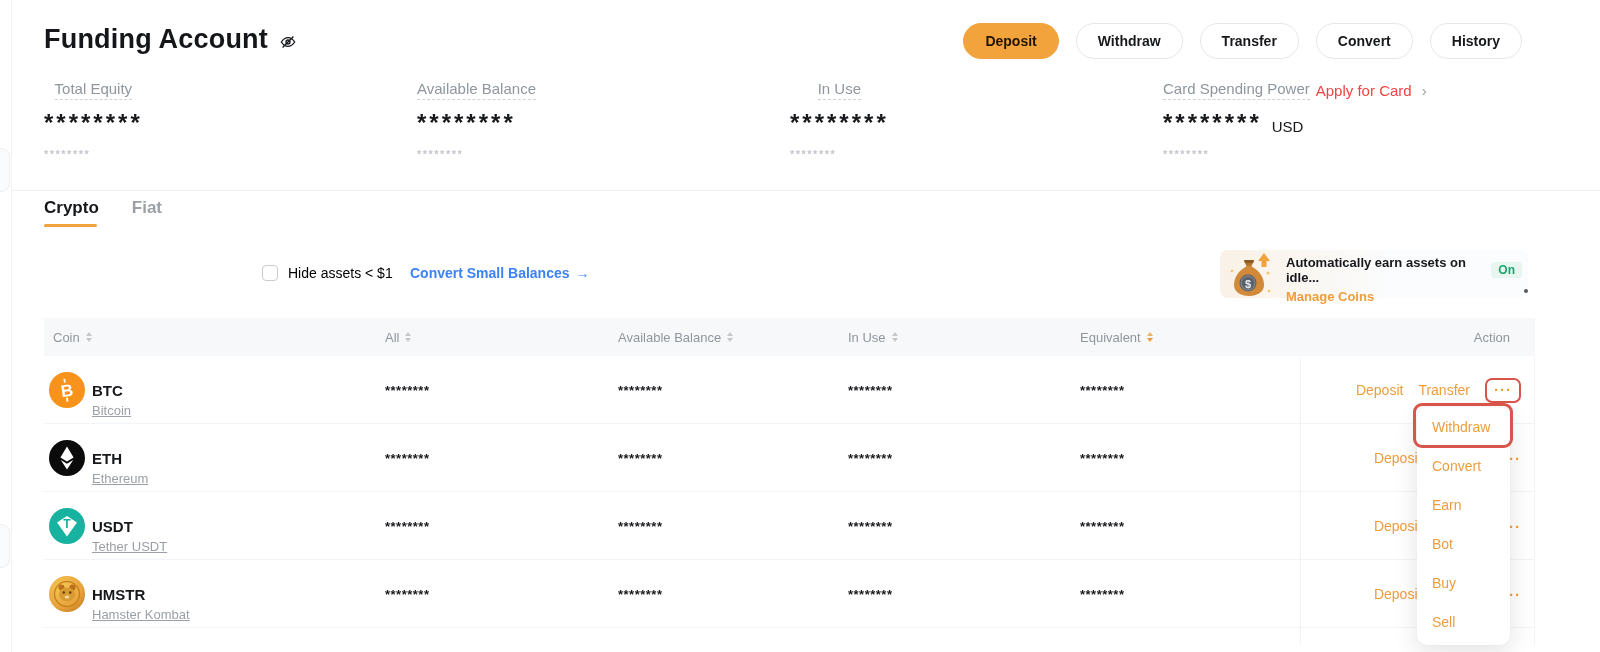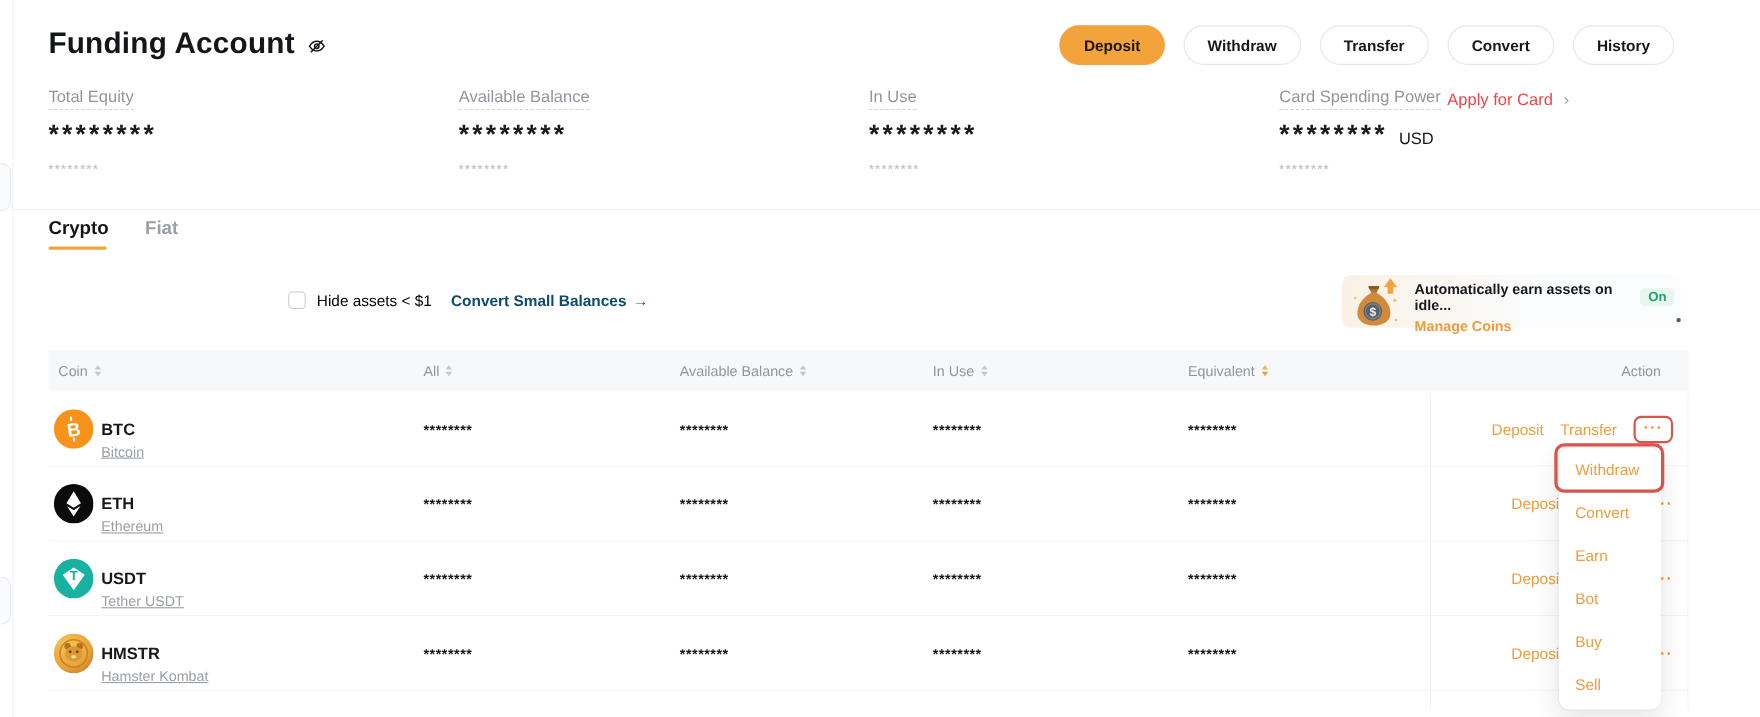--- a/index.html
+++ b/index.html
@@ -16,21 +16,21 @@
   .page-title { font-size:27px; font-weight:700; letter-spacing:.2px; color:#14161a; }
   .eye-ic { width:20px; height:20px; margin-top:4px; cursor:pointer; }
 
   .header-actions { position:absolute; top:23px; right:78px; display:flex; gap:17px; }
   .pill { height:36px; padding:0 21px; border-radius:18px; background:#fff; border:1px solid #e5e7ea;
           font-size:14px; font-weight:600; color:#16181b; display:flex; align-items:center; cursor:pointer; }
   .pill.primary { background:#F2A33C; border-color:#F2A33C; color:#201400; }
 
   
   .stat { position:absolute; top:80px; }
-  .stat-label { font-size:15px; color:#8f969e; display:flex; align-items:center; gap:6px; }
+  .stat-label { font-size:15px; color:#8f969e; display:flex; align-items:center; gap:6px;justify-content:center; }
   .stat-label .lbl { border-bottom:1px dashed #cfd3d8; padding-bottom:2px; }
   .stat-label .link { color:#ef4444; cursor:pointer; }
   .stat-label .chev { color:#9aa0a6; font-size:15px; margin-left:4px; cursor:pointer; }
   .stat-value { margin-top:9px; font-size:24px; font-weight:800; letter-spacing:3px; color:#17191c; display:flex; align-items:flex-end; gap:10px; }
   .stat-value .unit { font-size:15px; font-weight:400; letter-spacing:0; color:#14161a; padding-bottom:2px; }
   .stat-sub { margin-top:11px; font-size:11px; font-weight:600; letter-spacing:1.5px; color:#c2c7cd; }
 
   .hdiv { position:absolute; left:12px; right:0; top:190px; height:1px; background:#eef0f2; }
 
   
@@ -40,21 +40,21 @@
   .tab.active:after { content:""; position:absolute; left:0; right:2px; bottom:0; height:3px; background:#F2A33C; border-radius:2px; }
 
   
   .searchbox { position:absolute; left:44px; top:253px; width:203px; height:40px; background:#f5f6f7; border-radius:10px;
                display:flex; align-items:center; padding:0 12px; gap:8px; }
   .searchbox input { border:none; outline:none; background:transparent; font-size:14px; color:#16181b; width:140px; font-family:inherit; }
   .searchbox input::placeholder { color:#a9afb6; }
   .check-row { position:absolute; left:262px; top:265px; display:flex; align-items:center; gap:10px; cursor:pointer; }
   .checkbox { width:16px; height:16px; border:1.5px solid #c7ccd1; border-radius:4px; background:#fff; }
   .check-label { font-size:14px; color:#000000; }
-  .convert-link { position:absolute; left:410px; top:265px; font-size:14px; font-weight:600; color:#0c4a6e; cursor:pointer; display:flex; gap:6px; align-items:center; }
+  .convert-link { position:absolute; left:410px; top:265px; font-size:14px; font-weight:600; color:#3b82f6; cursor:pointer; display:flex; gap:6px; align-items:center; }
 
   
   .banner { position:absolute; left:1220px; top:250px; width:308px; height:48px; border-radius:8px;
             background:linear-gradient(90deg,#f9f1e6,#fbfcfd 55%); display:flex; align-items:center; }
   .bag { position:absolute; left:4px; top:-3px; width:54px; height:54px; }
   .banner-text { position:absolute; left:66px; top:5px; width:236px; }
   .banner-line1 { display:flex; align-items:center; }
   .banner-title { font-size:13px; font-weight:600; color:#16181b; flex:1; }
   .banner-badge { font-size:12px; font-weight:600; color:#1FA46F; background:#E7F6EE; padding:1px 7px; border-radius:4px; cursor:pointer; }
   .banner-link { margin-top:4px; font-size:13px; font-weight:600; color:#EE9D3D; cursor:pointer; display:flex; gap:6px; width:fit-content;flex-direction:column; }

